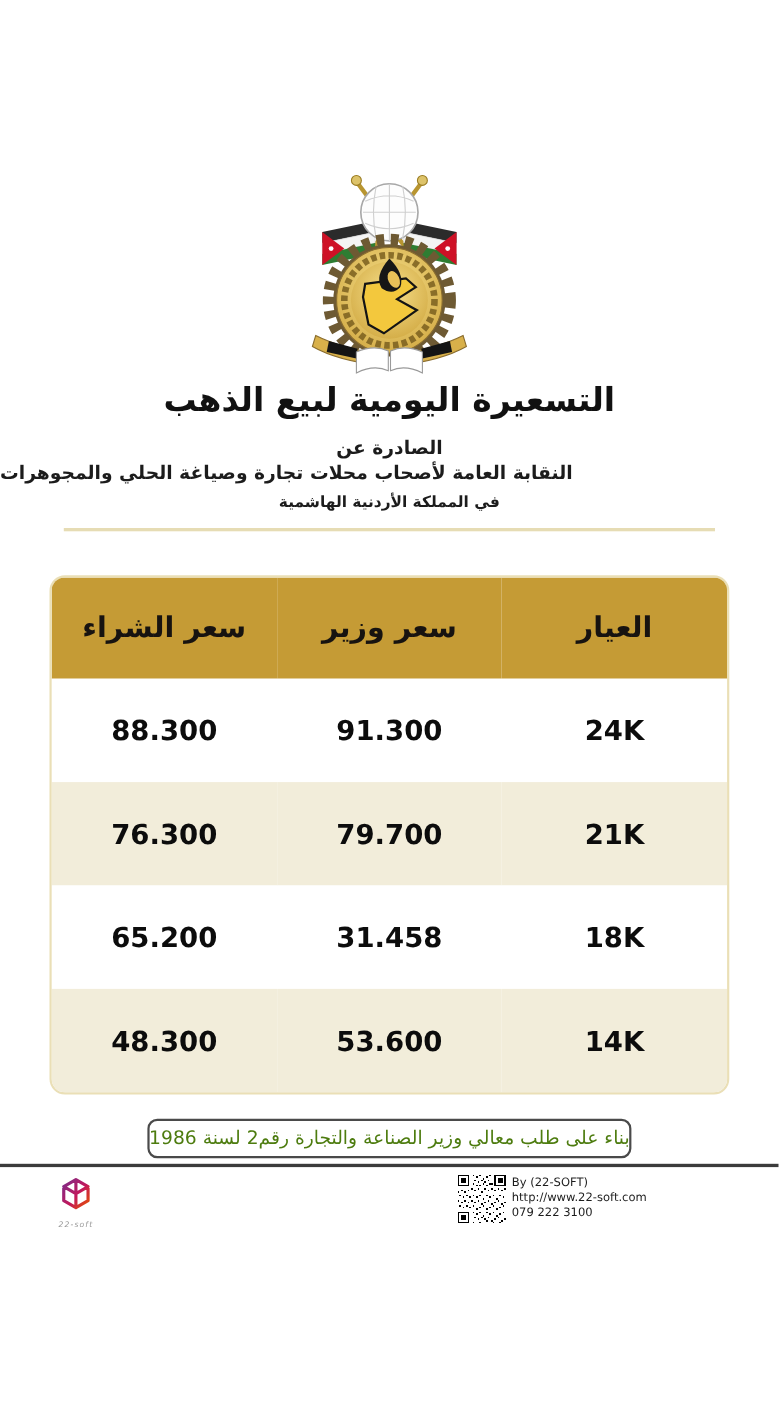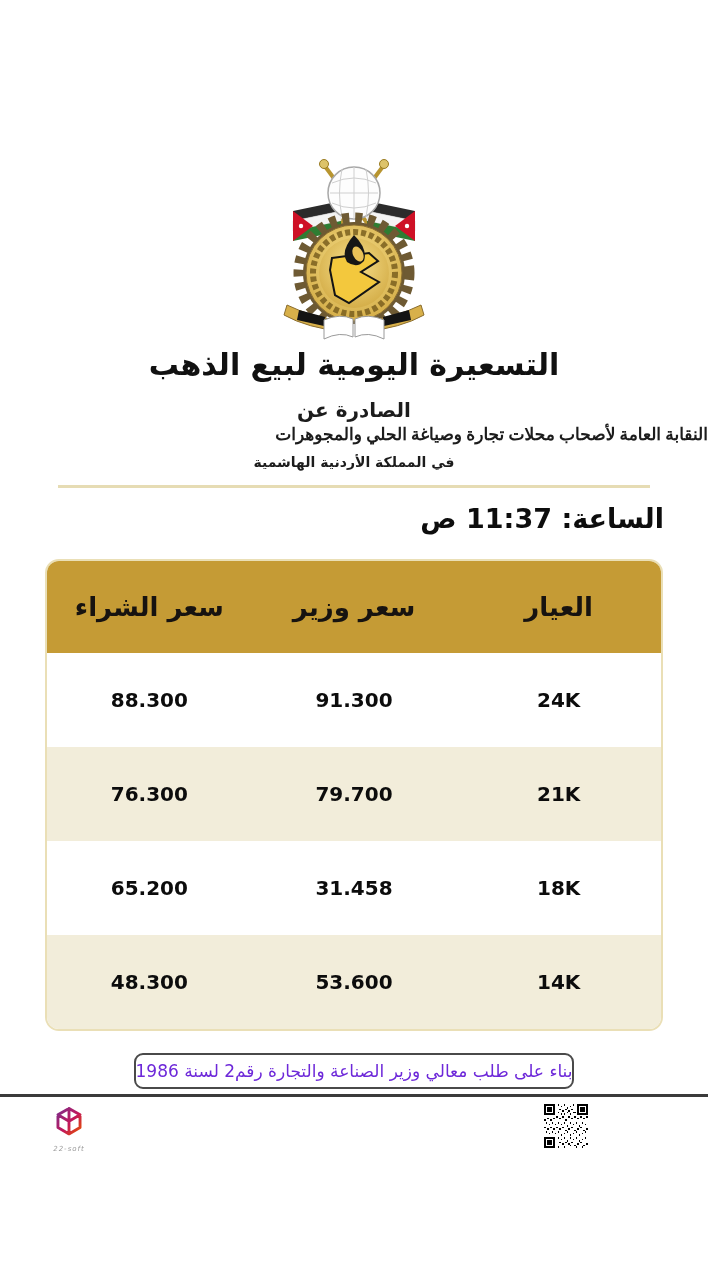--- a/index.html
+++ b/index.html
@@ -2,38 +2,38 @@
 <html lang="ar"><head>
 <meta charset="utf-8">
 <style>
   * { margin:0; padding:0; box-sizing:border-box; }
   body { background:#ffffff; font-family:"DejaVu Sans", sans-serif; }
   .page { position:relative; width:708px; height:1280px; margin:15px auto; background:#fff; overflow:hidden; }
 
   .logo-wrap { padding-top:140px; text-align:center; }
 
   .title { margin-top:2px; text-align:center; font-size:30px; font-weight:bold; color:#111; direction:rtl; }
-  .sub1  { margin-top:16px; text-align:center; font-size:20px; font-weight:600; color:#1c1c1c; direction:rtl; }
-  .sub2  { margin-top:2px; text-align:right; font-size:17px; font-weight:600; color:#1c1c1c; direction:rtl;font-family:Liberation Serif, serif; }
+  .sub1  { margin-top:16px; text-align:center; font-size:17px; font-weight:600; color:#1c1c1c; direction:rtl; }
+  .sub2  { margin-top:2px; text-align:left; font-size:17px; font-weight:600; color:#1c1c1c; direction:rtl; }
   .sub3  { margin-top:9px; text-align:center; font-size:14px; font-weight:600; color:#1c1c1c; direction:rtl; }
 
   .gold-sep { width:592px; margin:15px auto 0; border:none; border-top:3px solid #E6DCB4; }
 
   .dt-row { direction:rtl; display:flex; justify-content:space-between; align-items:center;
             padding:0 44px 0 40px; margin-top:15px; font-size:27px; font-weight:bold; color:#0d0d0d; }
 
   .table-wrap { width:618px; margin:25px auto 0; border:2px solid #EADFB6; border-radius:14px; overflow:hidden; background:#fff; }
   table.price { width:100%; border-collapse:collapse; direction:rtl; table-layout:fixed; }
   table.price th { height:92px; font-size:26px; font-weight:bold; color:#171310; }
-  table.price td { height:94px; font-size:20px; font-weight:bold; color:#0c0c0c; text-align:center; }
+  table.price td { height:94px; font-size:25px; font-weight:bold; color:#0c0c0c; text-align:center; }
   tr.r-odd  { background:#ffffff; }
   tr.r-even { background:#F2EDDA; }
 
   .note-box { width:max-content; max-width:560px; margin:22px auto 0; padding:6px 0;
-              border:2px solid #4a4a4a; border-radius:9px; font-size:17px; color:#6d28d9;
+              border:2px solid #4a4a4a; border-radius:9px; font-size:17px; color:#4d7c0f;
               direction:rtl; text-align:center; background:#fff; }
 
   .dark-sep { width:708px; margin-top:5px; border:none; border-top:3px solid #3b3b3b; }
 
   .bottom-bar { display:flex; justify-content:space-between; align-items:flex-start; padding:7px 120px 0 52px; }
   .brand-block { text-align:center;font-style:italic; }
   .brand-caption { font-size:7px; color:#9a9a9a; letter-spacing:1px; margin-top:1px; }
   .credit-block { display:flex; align-items:flex-start; gap:5px; }
   .credit-lines { font-size:10.5px; color:#1c1c1c; line-height:1.3; padding-top:1px; white-space:nowrap; }
 </style>
@@ -115,25 +115,20 @@
   </div>
 
   <h1 class="title">التسعيرة اليومية لبيع الذهب</h1>
   <div class="sub1">الصادرة عن</div>
   <div class="sub2">النقابة العامة لأصحاب محلات تجارة وصياغة الحلي والمجوهرات</div>
   <div class="sub3">في المملكة الأردنية الهاشمية</div>
 
   <hr class="gold-sep">
 
   <div class="dt-row">
-    <div>
-      <span>الساعة:</span>
-      <span>11:37</span>
-      <span>ص</span>
-    </div>
   </div>
 
   <div class="table-wrap">
     <table class="price">
       <thead>
         <tr style="background:#C59B35;">
           <th>العيار</th>
           <th>سعر وزير</th>
           <th>سعر الشراء</th>
         </tr>
@@ -210,16 +205,21 @@
                    M1,18h1v1h-1z M3,19h1v1h-1z M5,18h1v1h-1z M7,19h1v1h-1z M9,18h1v1h-1z M11,20h1v1h-1z
                    M13,19h1v1h-1z M15,18h1v1h-1z M17,20h1v1h-1z M19,19h1v1h-1z M21,18h1v1h-1z M23,20h1v1h-1z
                    M25,19h1v1h-1z M27,18h1v1h-1z
                    M9,22h1v1h-1z M11,23h1v1h-1z M13,22h1v1h-1z M15,24h1v1h-1z M17,22h1v1h-1z M19,23h1v1h-1z
                    M21,22h1v1h-1z M23,24h1v1h-1z M25,23h1v1h-1z M27,22h1v1h-1z
                    M10,25h1v1h-1z M12,26h1v1h-1z M14,25h1v1h-1z M16,26h1v1h-1z M18,25h1v1h-1z M20,27h1v1h-1z
                    M22,26h1v1h-1z M24,25h1v1h-1z M26,27h1v1h-1z M28,26h1v1h-1z
                    M9,28h1v1h-1z M13,28h1v1h-1z M17,27h1v1h-1z M21,28h1v1h-1z M25,28h1v1h-1z"></path>
         </g>
       </svg>
+      <div class="credit-lines">
+        <div>By (22-SOFT)</div>
+        <div>http://www.22-soft.com</div>
+        <div>079 222 3100</div>
+      </div>
     </div>
   </div>
 
 </div>
 
 </body></html>

